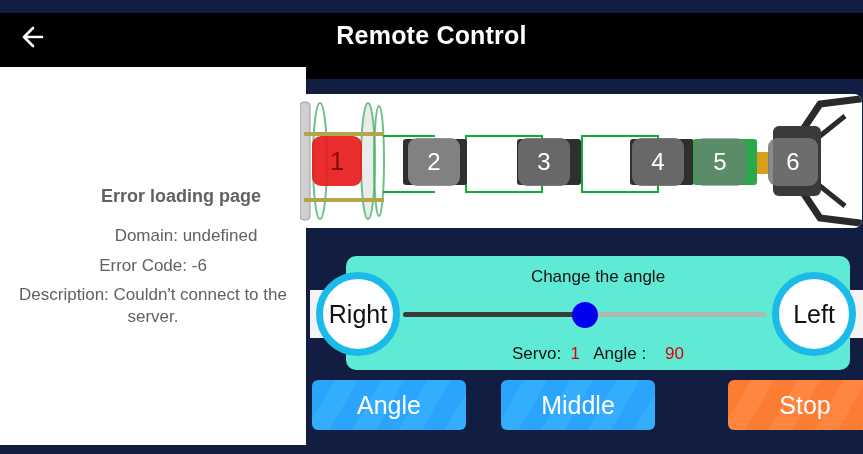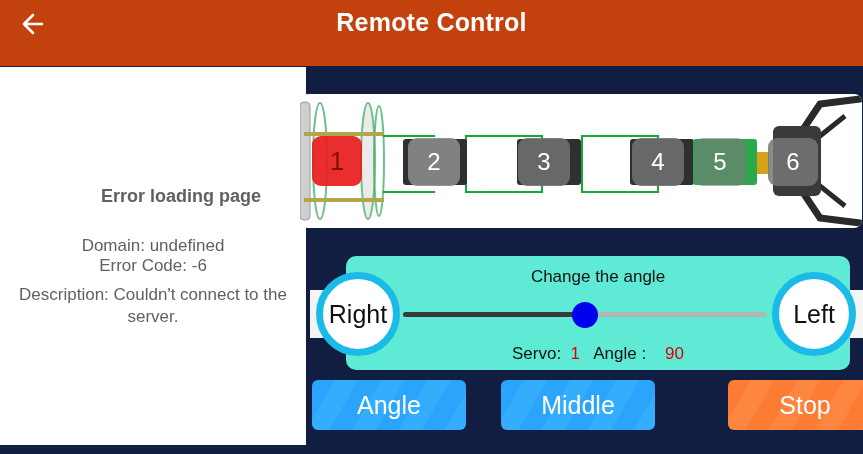--- a/index.html
+++ b/index.html
@@ -1,21 +1,21 @@
 <!DOCTYPE html>
 <html><head>
 <meta charset="utf-8">
 <style>
   html, body { margin:0; padding:0; }
   body {
     width:863px; height:454px; position:relative; overflow:hidden;
     background:#121d42;
     font-family:"Liberation Sans", "DejaVu Sans", sans-serif;
   }
-  .header { position:absolute; left:0; top:0; width:863px; height:66px; background:#c2410c; }
+  .header { position:absolute; left:0; top:13px; width:863px; height:66px; background:#000000; }
   .back-btn { position:absolute; left:20px; top:10px; width:32px; height:28px; cursor:pointer; }
   .title { position:absolute; left:0; right:0; top:8px; text-align:center; color:#fff; font-weight:bold; font-size:25px; letter-spacing:0.2px; }
 
   .webpanel { position:absolute; left:0; top:67px; width:306px; height:378px; background:#ffffff; }
   .err-title { position:absolute; left:0; width:306px; top:119px; text-align:center; font-weight:bold; font-size:18px; color:#616161;padding-left:28px; }
   .err-line { position:absolute; left:0; width:306px; text-align:center; font-size:17px; color:#616161; }
 
   .robot-card { position:absolute; left:300px; top:94px; width:562px; height:134px; background:#fff; border-radius:8px; overflow:hidden; }
   .robot-card svg { display:block; }
 
@@ -42,21 +42,21 @@
   <div class="back-btn">
     <svg width="32" height="28" viewBox="0 0 32 28">
       <path d="M22 14 H5 M13 5 L4 14 L13 23" stroke="#fff" stroke-width="2.6" fill="none" stroke-linecap="round" stroke-linejoin="round"></path>
     </svg>
   </div>
   <div class="title">Remote Control</div>
 </div>
 
 <div class="webpanel">
   <div class="err-title">Error loading page</div>
-  <div class="err-line" style="top:169px;">Domain: undefined</div>
+  <div class="err-line" style="top:159px;padding-left:33px;">Domain: undefined</div>
   <div class="err-line" style="top:189px;">Error Code: -6</div>
   <div class="err-line" style="top:218px;">Description: Couldn't connect to the</div>
   <div class="err-line" style="top:240px;">server.</div>
 </div>
 
 <div class="robot-card">
   <svg width="562" height="134" viewBox="0 0 562 134">
 
     <rect x="0" y="8" width="10" height="118" rx="4" fill="#cfcfcf" stroke="#9a9a9a"></rect>
     <ellipse cx="20" cy="67" rx="7" ry="58" fill="none" stroke="#49b26a" stroke-width="2" opacity="0.8"></ellipse>

